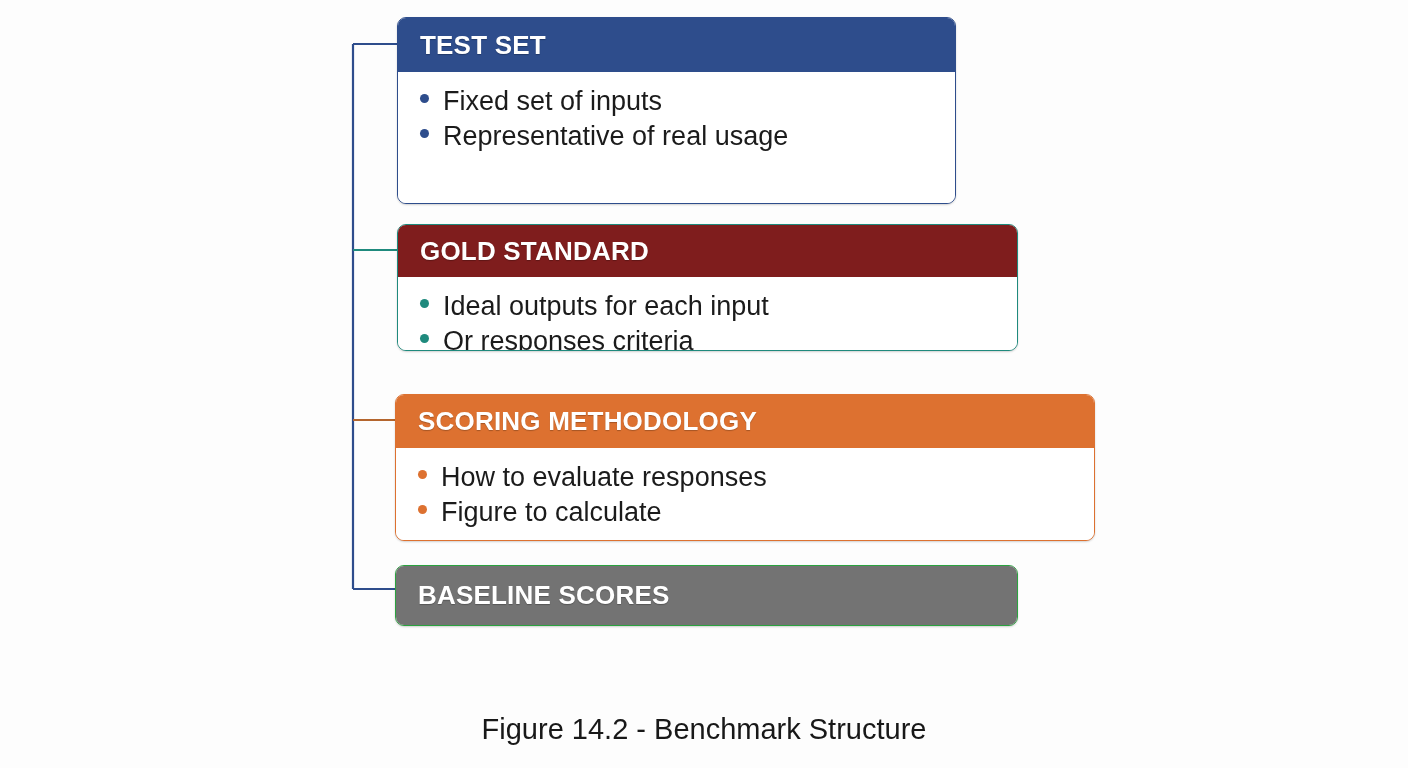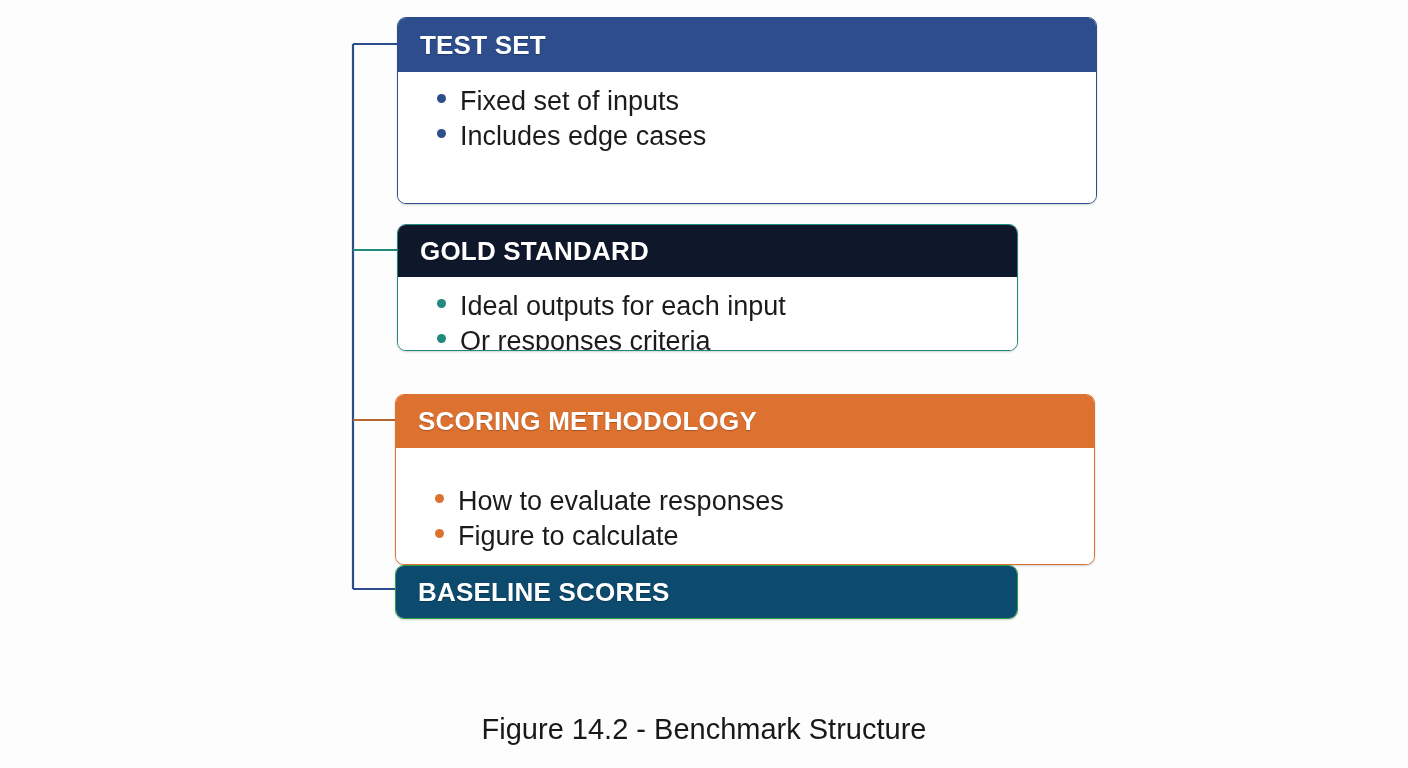--- a/index.html
+++ b/index.html
@@ -48,55 +48,55 @@
     letter-spacing: 0.2px;
     display: flex;
     align-items: center;
     padding-left: 22px;
     font-size: 26px;
     text-shadow: 0 1px 1px rgba(0,0,0,0.25);
   }
   .card-body {
     box-sizing: border-box;
     background: #ffffff;
-    padding: 12px 18px 10px 39px;
+    padding: 12px 18px 10px 22px;
   }
   .bullet-row {
     display: flex;
     align-items: baseline;
     font-size: 27px;
     color: #1b1b1b;
     line-height: 1.30;
     white-space: nowrap;
   }
   .bullet-dot {
     width: 9px;
     height: 9px;
     border-radius: 50%;
     flex: 0 0 auto;
     margin-right: 14px;
     position: relative;
     top: -7px;
   }
 
   
-  #card-test-set       { left: 397px; top: 17px;  width: 700px; }
+  #card-test-set       { left: 397px; top: 17px;  width: 559px; }
   #card-test-set .card-header { height: 54px; background: #2e4d8c; }
   #card-test-set .card-body   { height: 131px; }
 
   #card-gold-standard  { left: 397px; top: 224px; width: 621px; border-color: #1f8a7d; }
-  #card-gold-standard .card-header { height: 52px; background: #0f172a; }
+  #card-gold-standard .card-header { height: 52px; background: #7f1d1d; }
   #card-gold-standard .card-body   { height: 73px; }
 
   #card-scoring-methodology { left: 395px; top: 394px; width: 700px; border-color: #dd7130; }
   #card-scoring-methodology .card-header { height: 53px; background: #dd7130; }
-  #card-scoring-methodology .card-body   { height: 92px; margin-top: 24px; }
+  #card-scoring-methodology .card-body   { height: 92px; }
 
   #card-baseline-scores { left: 395px; top: 565px; width: 623px; border-color: #2ba23f; }
-  #card-baseline-scores .card-header { height: 52px; background: #0c4a6e; }
+  #card-baseline-scores .card-header { height: 59px; background: #737373; }
   #card-baseline-scores .card-body   { height: 62px; }
 
   
   #figure-caption {
     position: absolute;
     left: 0;
     top: 713px;
     width: 1408px;
     text-align: center;
     font-size: 29px;
@@ -126,21 +126,21 @@
     <div class="card-header">
       <span>TEST SET</span>
     </div>
     <div class="card-body">
       <div class="bullet-row">
         <span class="bullet-dot" style="background:#2e4d8c"></span>
         <span>Fixed set of inputs</span>
       </div>
       <div class="bullet-row">
         <span class="bullet-dot" style="background:#2e4d8c"></span>
-        <span>Includes edge cases</span>
+        <span>Representative of real usage</span>
       </div>
     </div>
   </div>
 
   <div class="card" id="card-gold-standard">
     <div class="card-header">
       <span>GOLD STANDARD</span>
     </div>
     <div class="card-body">
       <div class="bullet-row">

